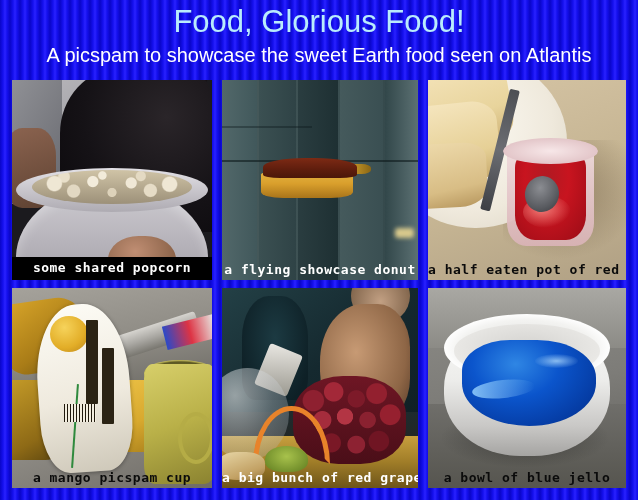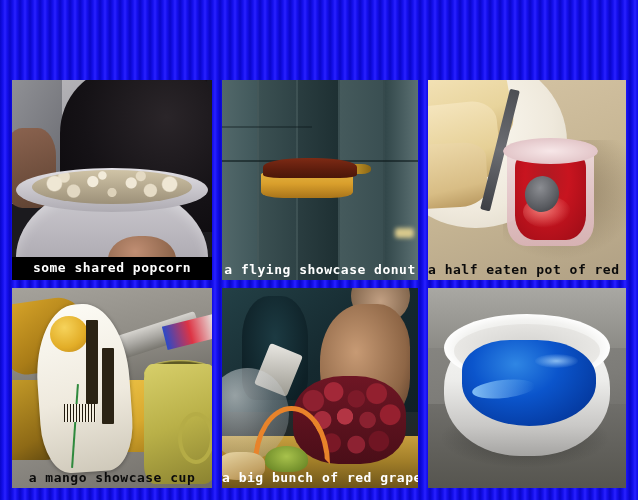--- a/index.html
+++ b/index.html
@@ -450,20 +450,24 @@
     position:absolute; left:54%; top:33%; width:22%; height:7%;
     background: radial-gradient(ellipse at 50% 50%, rgba(190,230,255,.7) 0%, rgba(30,110,220,0) 75%);
     border-radius: 50%;
   }
 </style>
 </head>
 <body>
 
 <div id="page">
 
+  <div class="header">
+    <h1 class="title">Food, Glorious Food!</h1>
+    <div class="subtitle">A picspam to showcase the sweet Earth food seen on Atlantis</div>
+  </div>
 
   <div class="grid">
 
     <div class="panel p1">
       <div class="scene">
         <div class="wall"></div>
         <div class="wall2"></div>
         <div class="head"></div>
         <div class="neck"></div>
         <div class="torso"></div>
@@ -522,21 +526,21 @@
         <div class="mug-rim"></div>
         <div class="mug"></div>
         <div class="mug-handle"></div>
         <div class="cup"></div>
         <div class="mango"></div>
         <div class="jp1"></div>
         <div class="jp2"></div>
         <div class="greenline"></div>
         <div class="barcode"></div>
       </div>
-      <div class="caption cap-black">a mango showcase cup</div>
+      <div class="caption cap-black">a mango picspam cup</div>
     </div>
 
     <div class="panel p5">
       <div class="scene">
         <div class="bg-dark"></div>
         <div class="person"></div>
         <div class="head-r"></div>
         <div class="arm"></div>
         <div class="tablecloth"></div>
         <div class="stand"></div>
@@ -554,16 +558,17 @@
         <div class="surface-top"></div>
         <div class="surface-bot"></div>
         <div class="bowl-shadow"></div>
         <div class="bowl-body"></div>
         <div class="bowl-rim"></div>
         <div class="bowl-inner"></div>
         <div class="jello"></div>
         <div class="jello-hi"></div>
         <div class="jello-hi2"></div>
       </div>
+      <div class="caption cap-black">a bowl of blue jello</div>
     </div>
 
   </div>
 </div>
 
 </body></html>

